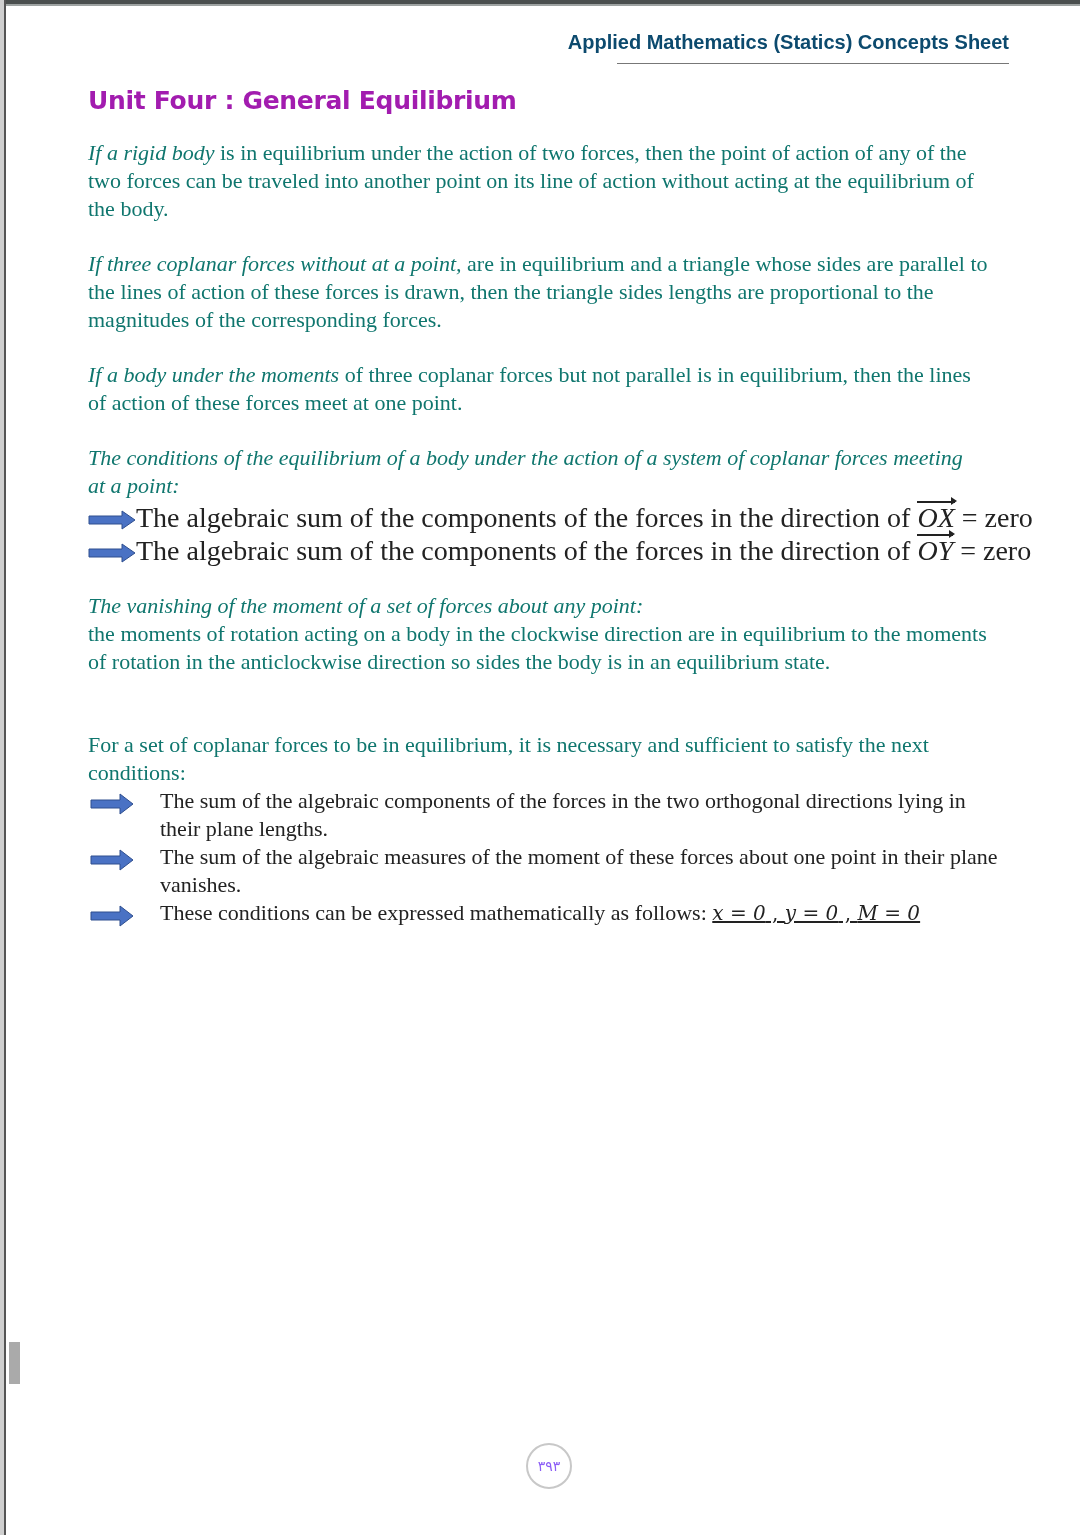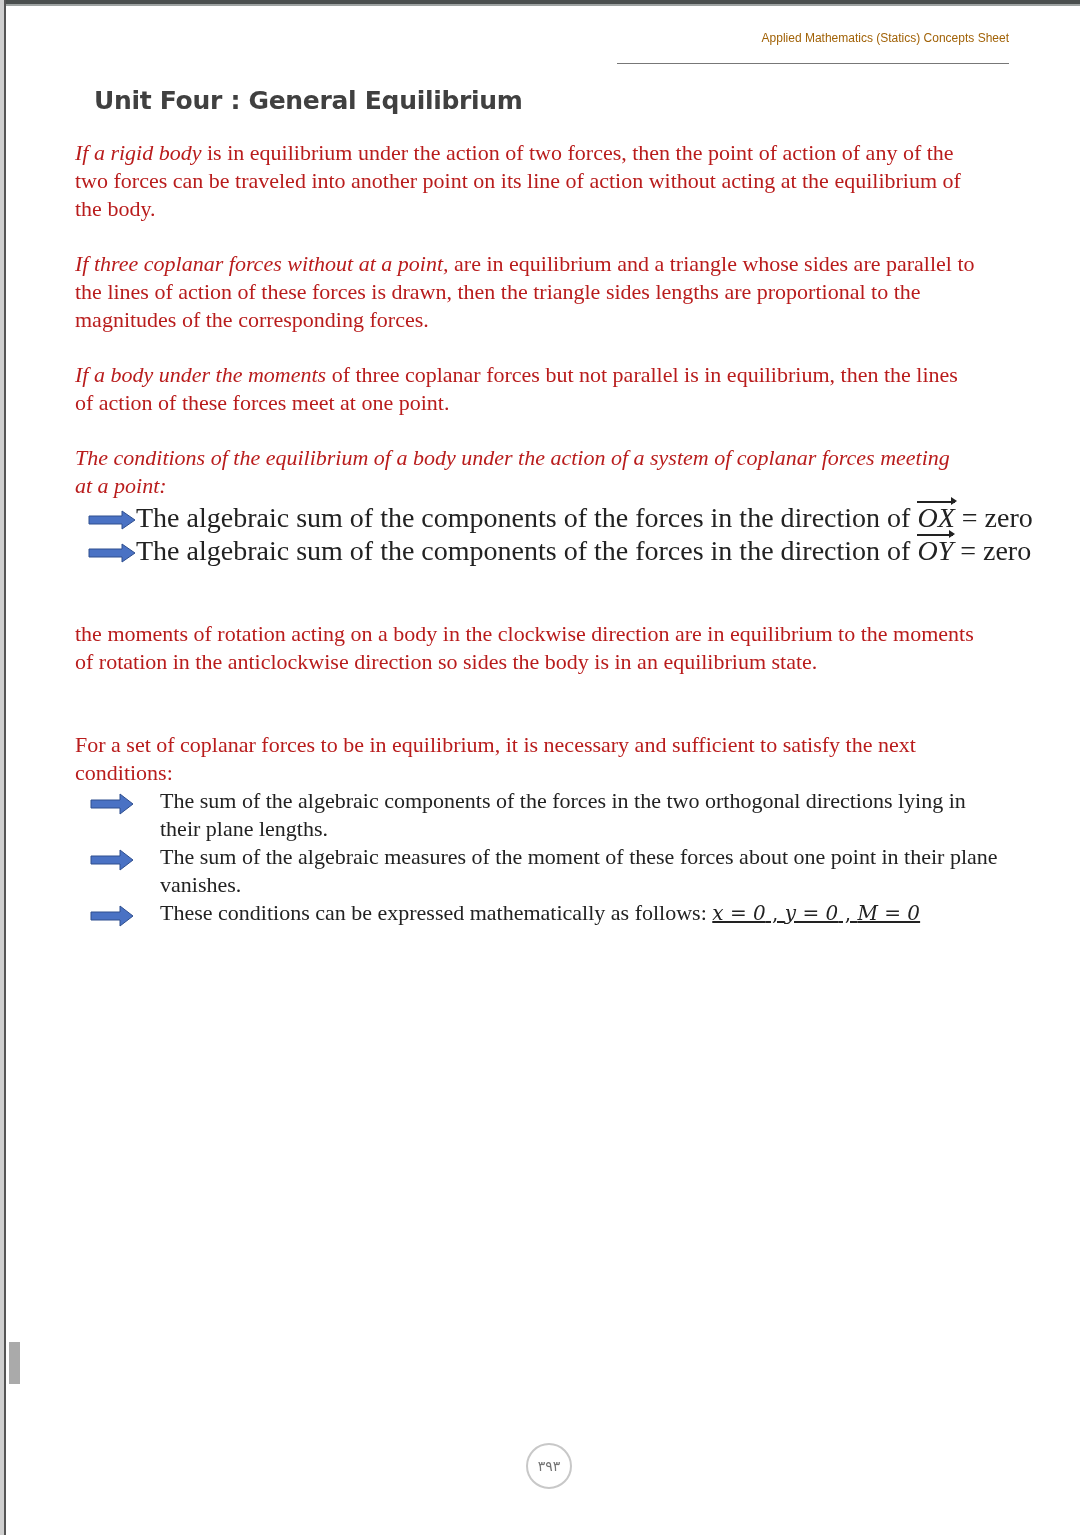--- a/index.html
+++ b/index.html
@@ -8,31 +8,31 @@
     font-family: "Liberation Serif", serif; color:#222;
   }
   .top-border { position:absolute; left:0; top:0; width:1080px; height:4px; background:#4a4f4e; }
   .top-border2 { position:absolute; left:0; top:4px; width:1080px; height:2px; background:#9ea3a2; }
   .left-border { position:absolute; left:0; top:0; width:4px; height:1535px; background:#cfcfcf; }
   .left-border2 { position:absolute; left:4px; top:0; width:2px; height:1535px; background:#555; }
   .scroll-thumb { position:absolute; left:9px; top:1342px; width:11px; height:42px; background:#aaa; }
 
   .header-title {
     position:absolute; right:71px; top:31px;
-    font-family:"Liberation Sans", sans-serif; font-weight:normal; font-size:12px; color:#a16207;
+    font-family:"Liberation Sans", sans-serif; font-weight:bold; font-size:20px; color:#0c4a6e;
   }
   .header-rule { position:absolute; left:617px; top:63px; width:392px; height:1px; background:#777; }
 
   .unit-title {
-    position:absolute; left:94px; top:86px;
-    font-family:"DejaVu Sans", sans-serif; font-weight:bold; font-size:25px; color:#404040;
+    position:absolute; left:88px; top:86px;
+    font-family:"DejaVu Sans", sans-serif; font-weight:bold; font-size:25px; color:#a21caf;
     letter-spacing:-0.3px;
   }
 
-  .para { position:absolute; left:75px; width:900px; font-size:22px; line-height:28px; color:#b91c1c; }
+  .para { position:absolute; left:88px; width:900px; font-size:22px; line-height:28px; color:#0f766e; }
   .para i { font-style:italic; }
 
   .arrow {
     display:inline-block; position:relative; width:48px; height:20px; vertical-align:-3px;
   }
   .arrow svg { display:block; }
 
   .bullet-row { position:absolute; left:88px; font-size:28px; line-height:28px; }
   .ovec { position:relative; font-style:italic; }
   .ovec::before {
@@ -44,21 +44,21 @@
   }
 
   .cond-arrow { position:absolute; left:90px; width:44px; height:22px; }
   .cond-text { position:absolute; left:160px; width:850px; font-size:22px; line-height:28px; }
   .math { font-family:"DejaVu Serif", serif; font-size:20px;text-decoration:underline; }
   .math i { font-style:italic; }
 
   .page-num {
     position:absolute; left:526px; top:1443px; width:42px; height:42px; border-radius:50%;
     border:2px solid #c8c8c8; background:#fff; display:flex; align-items:center; justify-content:center;
-    font-family:"DejaVu Sans", sans-serif; font-size:14px; color:#737373;
+    font-family:"DejaVu Sans", sans-serif; font-size:14px; color:#8b5cf6;
   }
 </style>
 </head>
 <body>
 
 <div class="top-border"></div>
 <div class="top-border2"></div>
 <div class="left-border"></div>
 <div class="left-border2"></div>
 <div class="scroll-thumb"></div>
@@ -94,21 +94,21 @@
 
 <div class="bullet-row" style="top:537px;">
   <span class="arrow">
     <svg width="48" height="20" viewBox="0 0 48 20">
         <path d="M1 6 H34 V1 L47 10 L34 19 V14 H1 Z" fill="#4a72c4" stroke="#2f4f8f" stroke-width="1"></path>
       </svg>
   </span><span>The algebraic sum of the components of the forces in the direction of </span><span class="ovec">OY</span><span> = zero</span>
 </div>
 
 <div class="para" style="top:592px; width:910px;">
-  <br>
+  <i>The vanishing of the moment of a set of forces about any point:</i><br>
   <span>the moments of rotation acting on a body in the clockwise direction are in equilibrium to the moments of rotation in the anticlockwise direction so sides the body is in an equilibrium state.</span>
 </div>
 
 <div class="para" style="top:703px; width:930px;">
   <br>
   <span>For a set of coplanar forces to be in equilibrium, it is necessary and sufficient to satisfy the next conditions:</span>
 </div>
 
 <svg class="cond-arrow" style="top:793px;" viewBox="0 0 44 22">
     <path d="M1 7 H30 V1 L43 11 L30 21 V15 H1 Z" fill="#4a72c4" stroke="#2f4f8f" stroke-width="1"></path>

